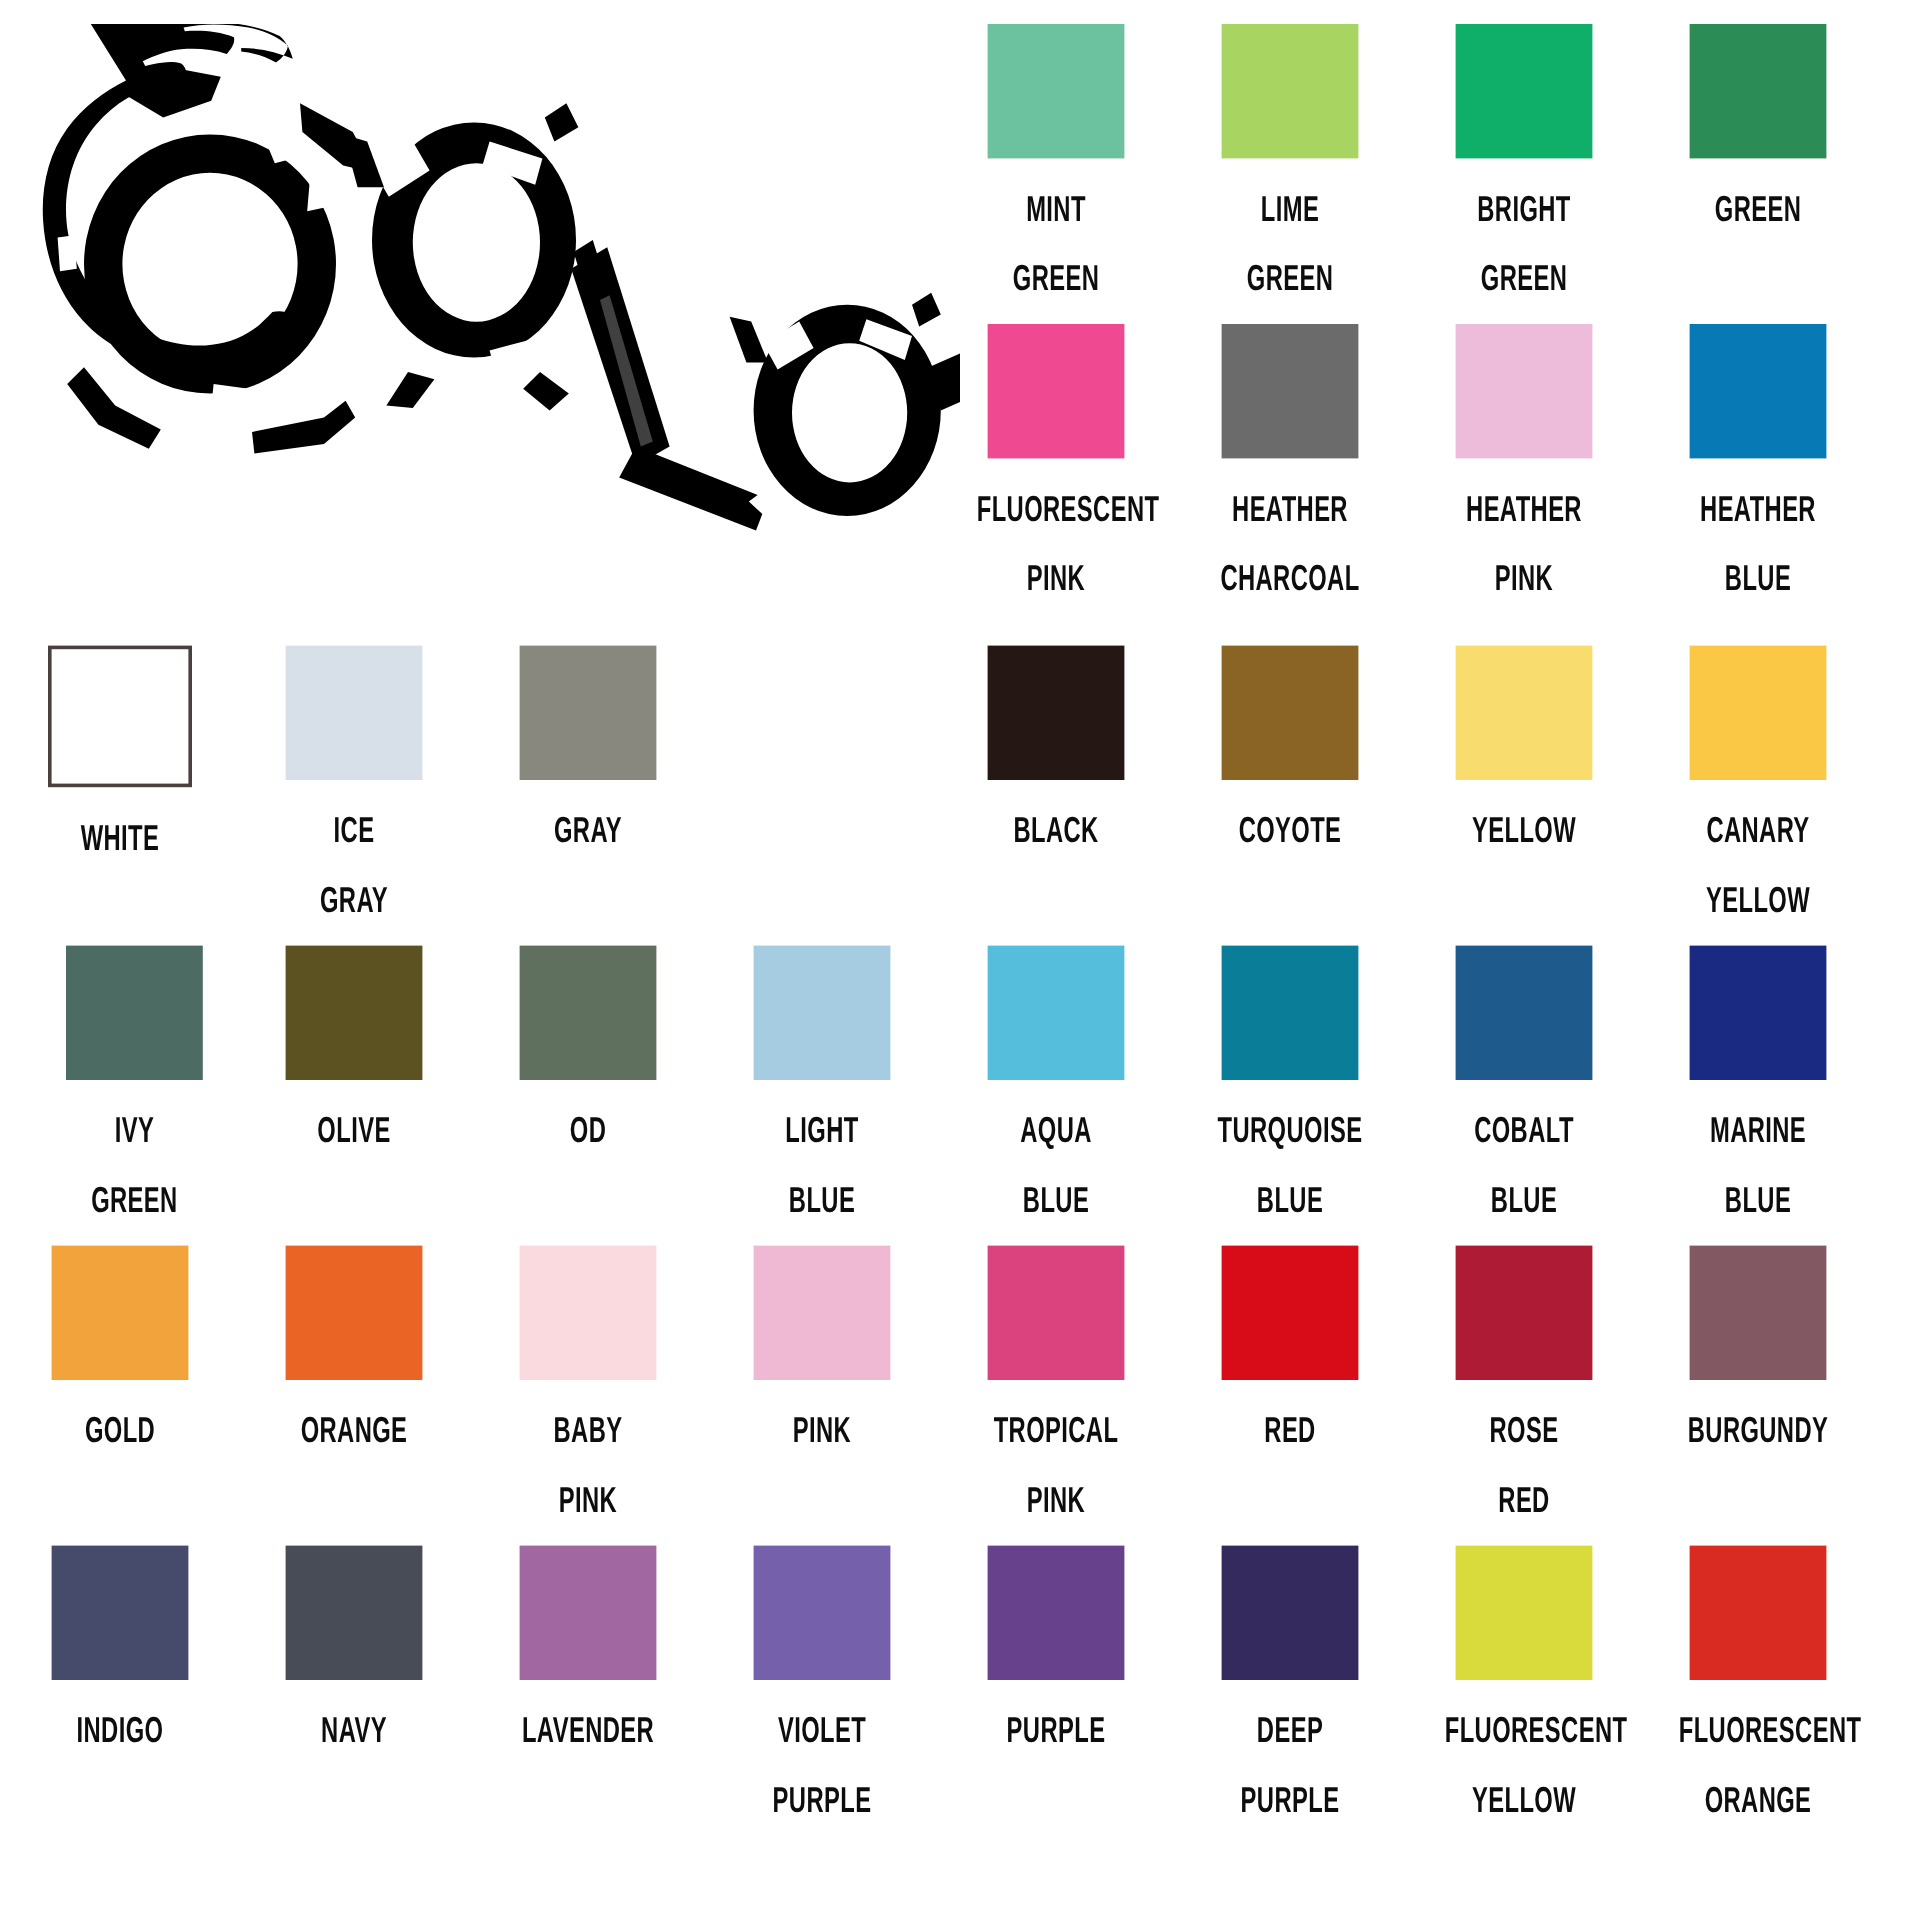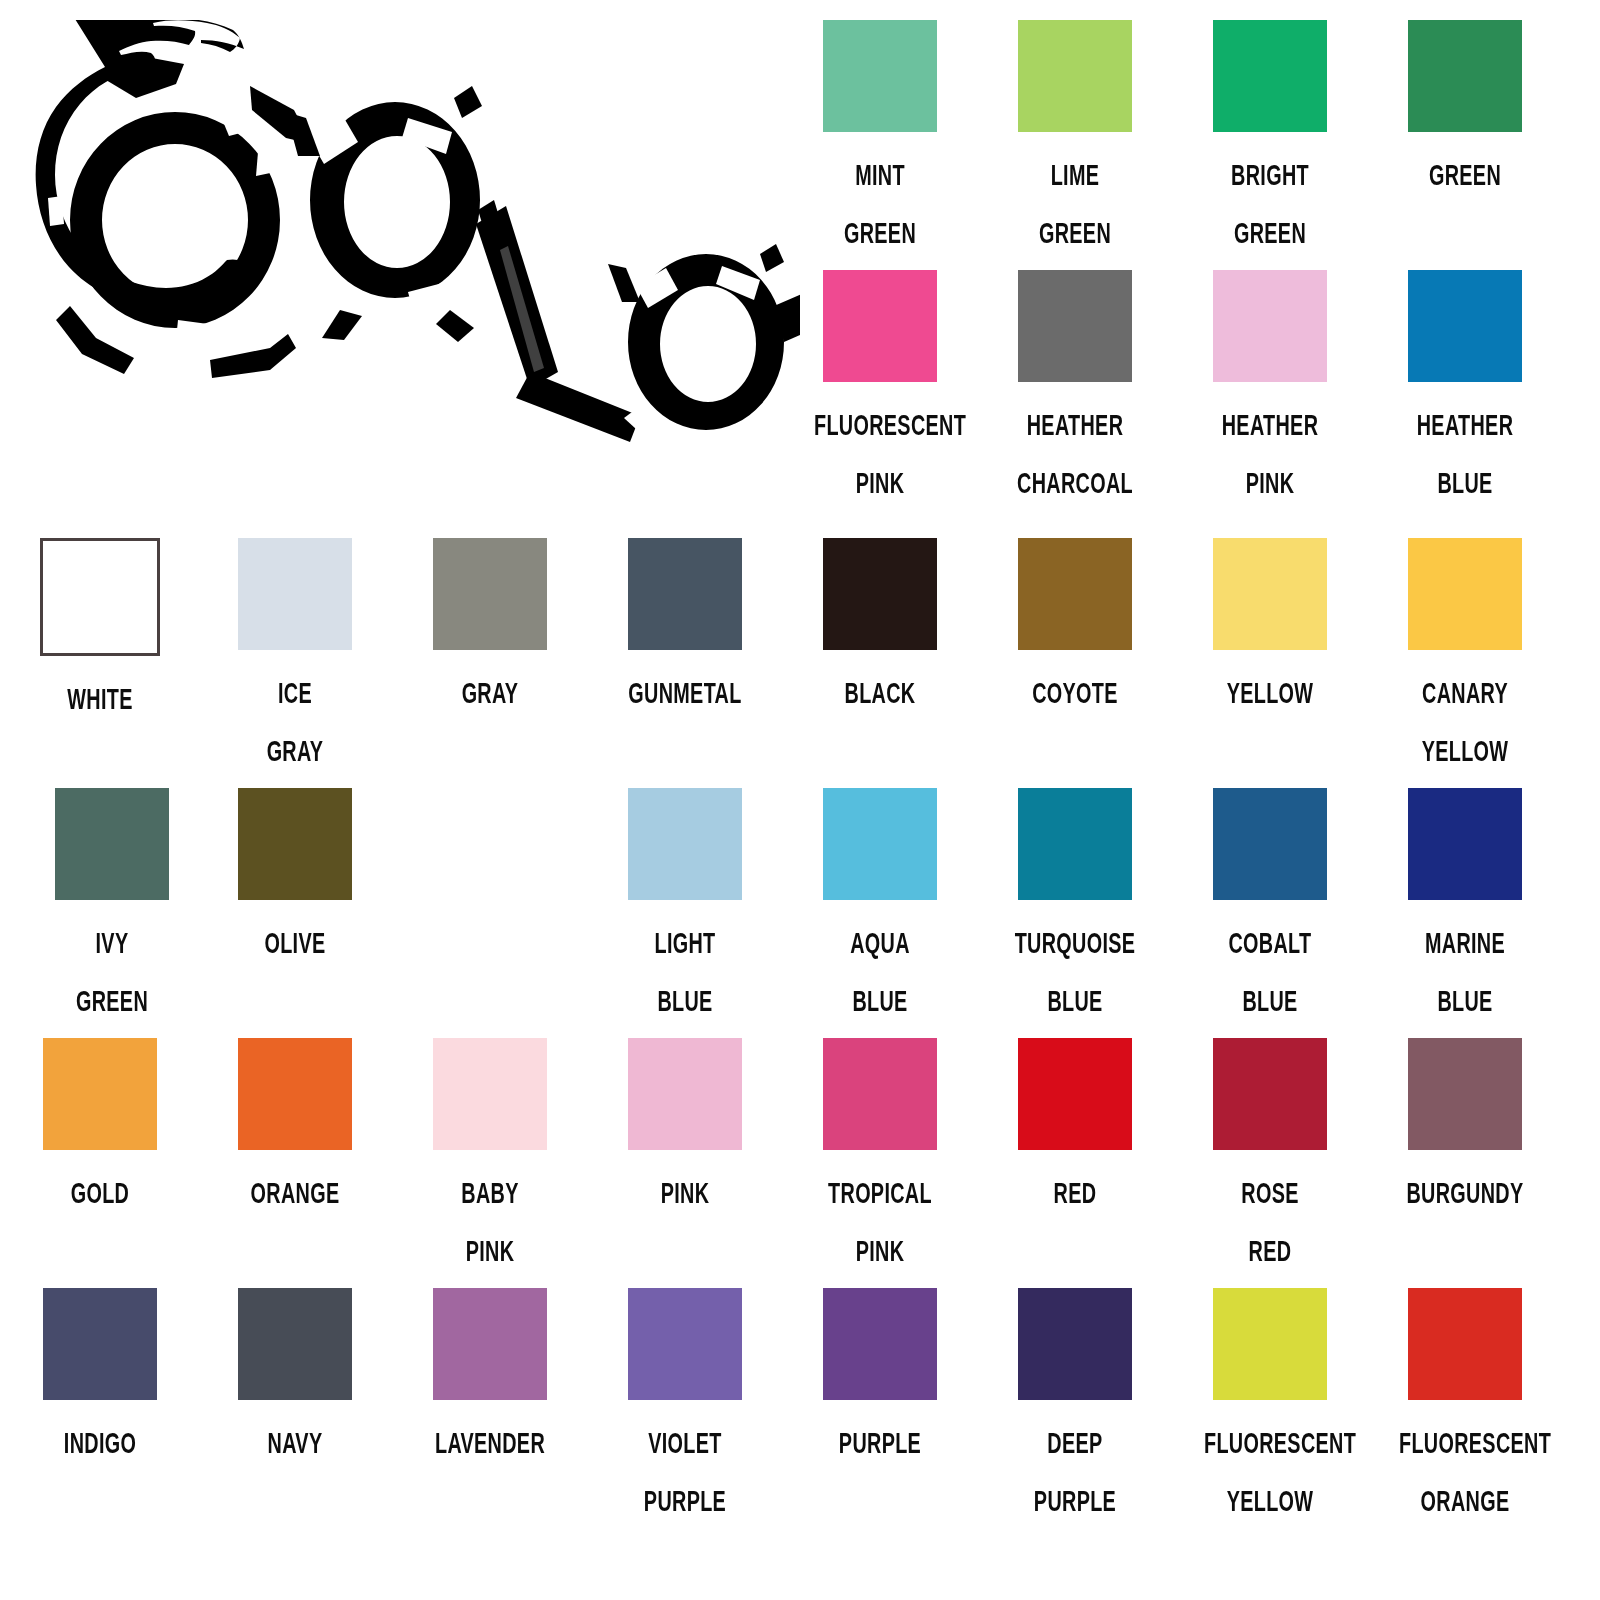--- a/index.html
+++ b/index.html
@@ -192,26 +192,20 @@
           <span class="ln">ICE</span>
           <span class="ln">GRAY</span>
         </div>
       </div>
       <div class="cell" style="left: 390px; top: 538px;">
         <div class="chip" title="GRAY" style="background: rgb(136, 136, 127);"></div>
         <div class="label">
           <span class="ln">GRAY</span>
         </div>
       </div>
-      <div class="cell" style="left: 585px; top: 538px;">
-        <div class="chip" title="GUNMETAL" style="background: rgb(71, 85, 99);"></div>
-        <div class="label">
-          <span class="ln">GUNMETAL</span>
-        </div>
-      </div>
       <div class="cell" style="left: 975px; top: 538px;">
         <div class="chip" title="COYOTE" style="background: rgb(138, 100, 36);"></div>
         <div class="label">
           <span class="ln">COYOTE</span>
         </div>
       </div>
       <div class="cell" style="left: 780px; top: 538px;">
         <div class="chip" title="BLACK" style="background: rgb(36, 23, 20);"></div>
         <div class="label">
           <span class="ln">BLACK</span>
@@ -236,20 +230,26 @@
           <span class="ln">IVY</span>
           <span class="ln">GREEN</span>
         </div>
       </div>
       <div class="cell" style="left: 195px; top: 788px; text-align: center;">
         <div class="chip" title="OLIVE" style="background: rgb(92, 81, 33);"></div>
         <div class="label">
           <span class="ln">OLIVE</span>
         </div>
       </div>
+      <div class="cell" style="left: 390px; top: 788px;">
+        <div class="chip" title="OD" style="background: rgb(95, 112, 94);"></div>
+        <div class="label">
+          <span class="ln">OD</span>
+        </div>
+      </div>
       <div class="cell" style="left: 585px; top: 788px;">
         <div class="chip" title="LIGHT BLUE" style="background: rgb(166, 204, 225);"></div>
         <div class="label">
           <span class="ln">LIGHT</span>
           <span class="ln">BLUE</span>
         </div>
       </div>
       <div class="cell" style="left: 780px; top: 788px;">
         <div class="chip" title="AQUA BLUE" style="background: rgb(86, 190, 221);"></div>
         <div class="label">

